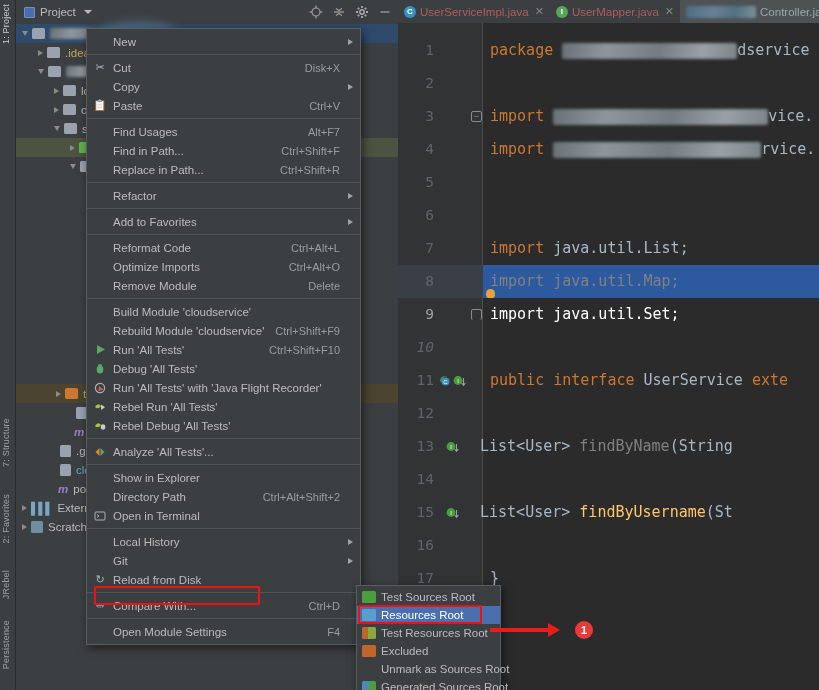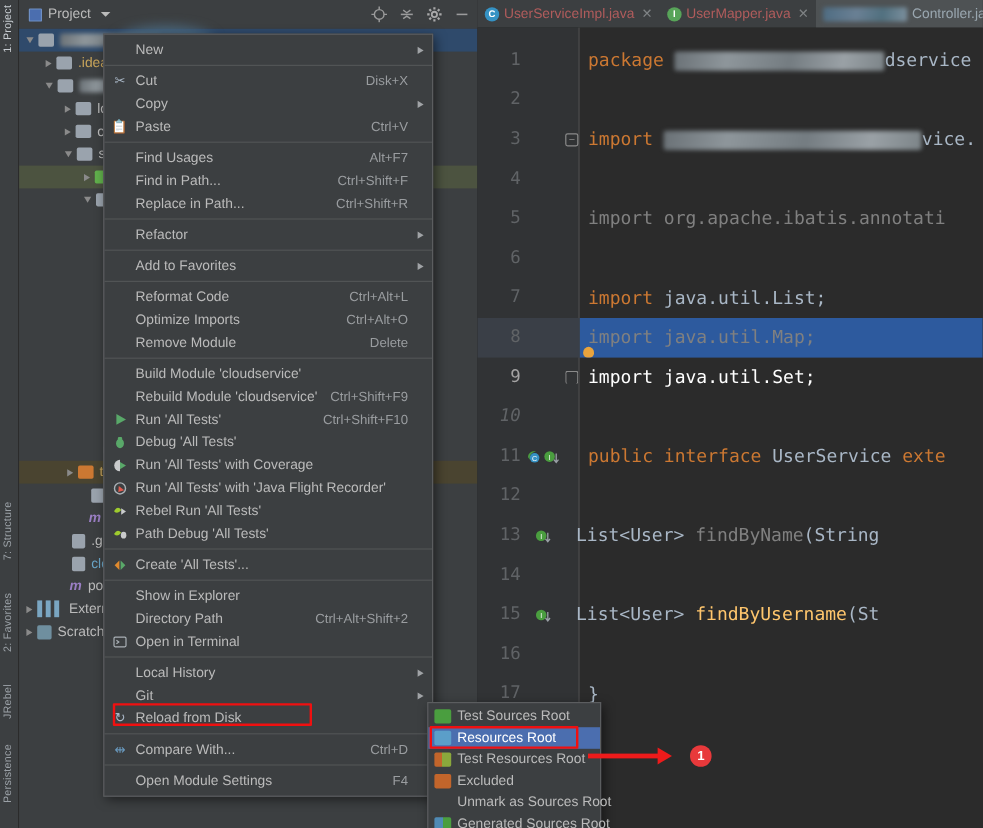--- a/index.html
+++ b/index.html
@@ -404,24 +404,24 @@
       <div class="cline" style="top:44px;">
         <span class="lnum">2</span>
       </div>
       <div class="cline" style="top:77px;">
         <span class="lnum">3</span>
         <span class="fold-marker" style="top:11px;">−</span>
         <span class="ctext"><span class="kw">import </span><span class="blur" style="width:215px;height:16px;"></span><span class="cls">vice.</span></span>
       </div>
       <div class="cline" style="top:110px;">
         <span class="lnum">4</span>
+        <span class="ctext"><span class="kw">import </span><span class="blur" style="width:208px;height:16px;"></span><span class="cls">rvice.</span></span>
       </div>
       <div class="cline" style="top:143px;">
         <span class="lnum">5</span>
-        <span class="ctext"><span class="dim">import </span><span class="dim">org.apache.ibatis.annotati</span></span>
       </div>
       <div class="cline" style="top:176px;">
         <span class="lnum">6</span>
       </div>
       <div class="cline" style="top:209px;">
         <span class="lnum">7</span>
         <span class="ctext"><span class="kw">import </span><span class="cls">java.util.List;</span></span>
       </div>
       <div class="cline" style="top:242px;">
         <span class="lnum">8</span>
@@ -574,29 +574,20 @@
         <svg width="12" height="12" viewBox="0 0 12 12">
             <ellipse cx="6" cy="6.5" rx="3.3" ry="4" fill="#59a869"></ellipse>
             <rect x="4.2" y="1.2" width="3.6" height="2.4" rx="1" fill="#59a869"></rect>
           </svg>
       </span>
       <span>Debug 'All Tests'</span>
     </div>
     <div class="mi">
       <span class="mico">
         <svg width="12" height="12" viewBox="0 0 12 12">
-            <path d="M6 1.2A4.8 4.8 0 1 0 6 10.8Z" fill="#c9cbcc"></path>
-            <polygon points="6,3 11,6 6,9" fill="#59a869"></polygon>
-          </svg>
-      </span>
-      <span>Run 'All Tests' with Coverage</span>
-    </div>
-    <div class="mi">
-      <span class="mico">
-        <svg width="12" height="12" viewBox="0 0 12 12">
             <circle cx="6" cy="6" r="4.6" fill="none" stroke="#a9b0b5" stroke-width="1.2"></circle>
             <polygon points="5,4 9.5,7.5 4.6,9" fill="#e05a4e"></polygon>
           </svg>
       </span>
       <span>Run 'All Tests' with 'Java Flight Recorder'</span>
     </div>
     <div class="mi">
       <span class="mico">
         <svg width="12" height="12" viewBox="0 0 12 12">
             <path d="M1 6 Q4 1 7 5 Q4 9 1 6Z" fill="#9ecb2e"></path>
@@ -605,31 +596,31 @@
       </span>
       <span>Rebel Run 'All Tests'</span>
     </div>
     <div class="mi">
       <span class="mico">
         <svg width="12" height="12" viewBox="0 0 12 12">
             <path d="M1 6 Q4 1 7 5 Q4 9 1 6Z" fill="#9ecb2e"></path>
             <ellipse cx="9" cy="7" rx="2.3" ry="2.8" fill="#c9cbcc"></ellipse>
           </svg>
       </span>
-      <span>Path Debug 'All Tests'</span>
+      <span>Rebel Debug 'All Tests'</span>
     </div>
     <div class="msep"></div>
     <div class="mi">
       <span class="mico">
         <svg width="12" height="12" viewBox="0 0 12 12">
             <polygon points="5.5,2 5.5,10 1.5,6" fill="#e08a2e"></polygon>
             <polygon points="6.5,2 10.5,6 6.5,10" fill="#59a869"></polygon>
           </svg>
       </span>
-      <span>Create 'All Tests'...</span>
+      <span>Analyze 'All Tests'...</span>
     </div>
     <div class="msep"></div>
     <div class="mi">
       <span>Show in Explorer</span>
     </div>
     <div class="mi">
       <span>Directory Path</span>
       <span class="sc">Ctrl+Alt+Shift+2</span>
     </div>
     <div class="mi">

